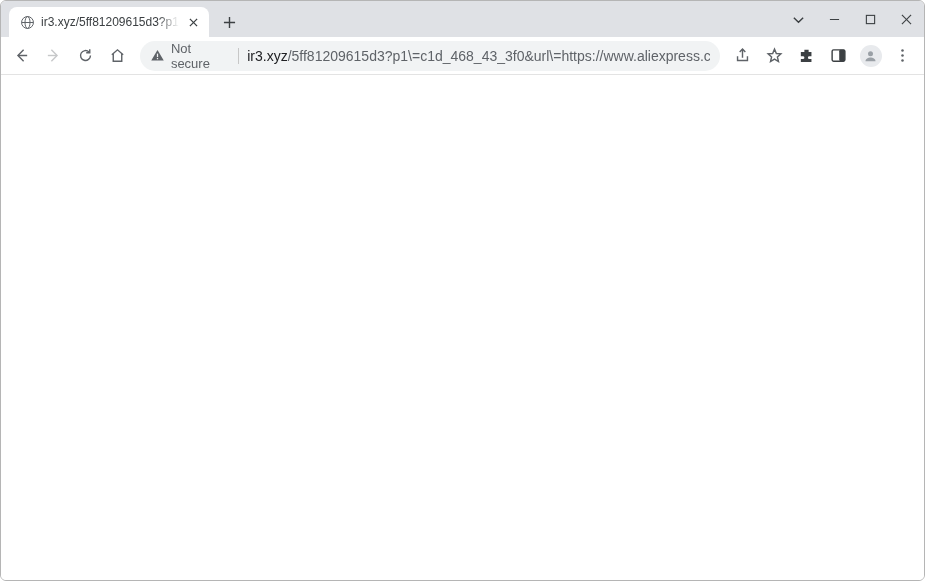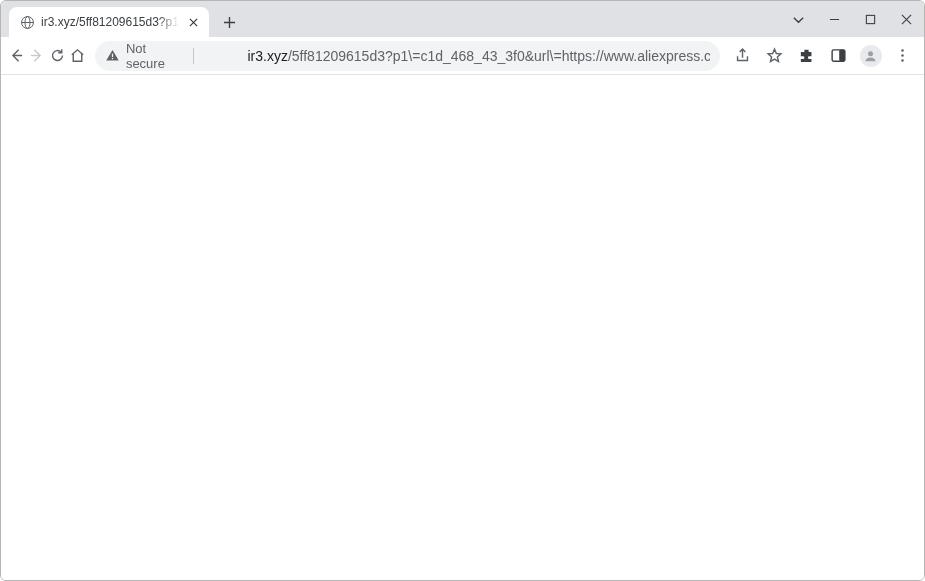--- a/index.html
+++ b/index.html
@@ -29,21 +29,21 @@
   .toolbar { height: 38px; background: #ffffff; border-bottom: 1px solid #e3e3e3; display: flex; align-items: center; padding: 0 6px; gap: 2px; }
   .nav-btn { width: 30px; height: 30px; display: flex; align-items: center; justify-content: center; border-radius: 50%; cursor: pointer; }
   .nav-btn.disabled { opacity: 0.35; cursor: default; }
   .omnibox {
     flex: 1; height: 30px; background: #f1f3f4; border-radius: 15px;
     display: flex; align-items: center; padding: 0 10px; gap: 8px; margin: 0 6px;
   }
   .security { display: flex; align-items: center; gap: 6px; color: #5f6368; font-size: 13px; }
   .divider { width: 1px; height: 16px; background: #c7c7c7; }
   .url { font-size: 14px; color: #5f6368; white-space: nowrap; overflow: hidden; }
-  .url .host { color: #202124; margin-left: 45px; }
+  .url .host { color: #202124; }
   .right-icons { display: flex; align-items: center; gap: 2px; }
   .icon-btn { width: 30px; height: 30px; display: flex; align-items: center; justify-content: center; cursor: pointer; border-radius: 50%; }
   .avatar-circ { width:22px; height:22px; border-radius:50%; background:#e8eaed; display:flex; align-items:center; justify-content:center; }
 
   
   .content { flex: 1; background: #ffffff; }
 
   svg { display: block; }
 </style>
 </head>

